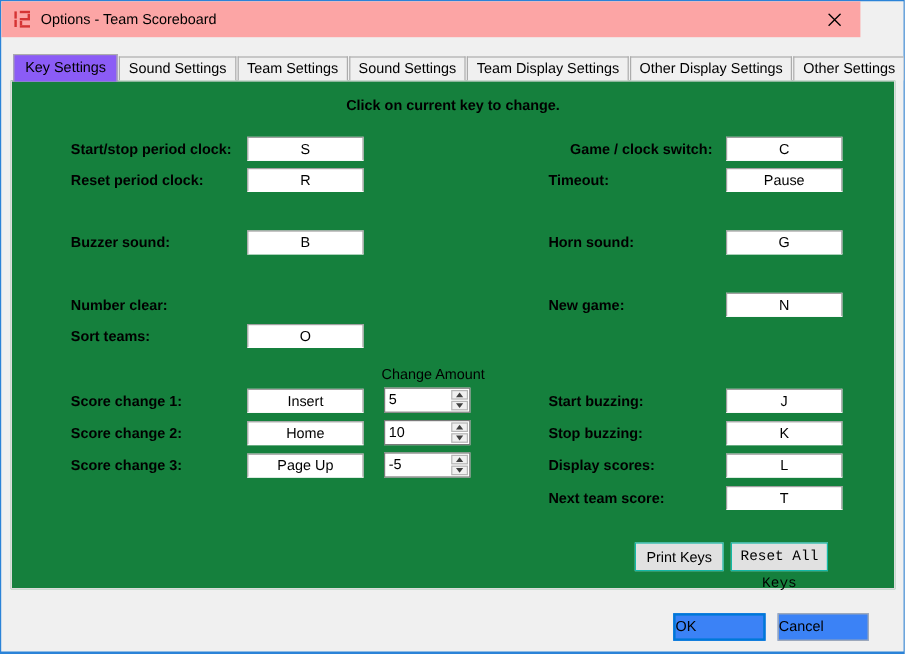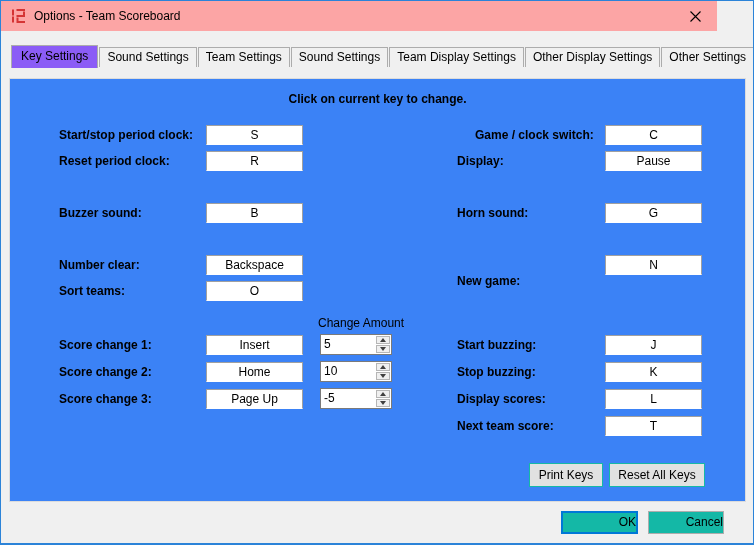--- a/index.html
+++ b/index.html
@@ -31,21 +31,21 @@
     background:#f0f0f0;
     border:1px solid #acacac; border-bottom:none;
     margin-right:1px; white-space:nowrap;
   }
   .tab.active {
     height:23px; line-height:21px; background:#8b5cf6;
     position:relative; z-index:4; margin-bottom:-1px; padding:0 9px;
   }
   .page {
     position:absolute; left:8px; top:66px; width:737px; height:424px;
-    background:#3b82f6; border:1px solid #dcdcdc; z-index:2;margin-top:11px;
+    background:#15803d; border:1px solid #dcdcdc; z-index:2;
   }
   .instruction {
     position:absolute; left:0; top:13px; width:100%;
     text-align:center; font-weight:bold;
   }
   .field-label {
     position:absolute; font-weight:bold; height:20px; line-height:20px; white-space:nowrap;
   }
   .key-field {
     position:absolute; width:97px; height:20px; line-height:19px;
@@ -67,24 +67,24 @@
     flex:1; background:#f0f0f0; border:1px solid #b6b6b6;
     display:flex; align-items:center; justify-content:center;
   }
   .tri-up { width:0; height:0; border-left:3px solid transparent; border-right:3px solid transparent; border-bottom:4px solid #404040; }
   .tri-down { width:0; height:0; border-left:3px solid transparent; border-right:3px solid transparent; border-top:4px solid #404040; }
   .btn {
     position:absolute; height:24px; background:#e1e1e1;
     border:1px solid #14b8a6; text-align:center; line-height:22px; cursor:default;
   }
   .btn-print { left:519px; top:384px; width:74px; }
-  .btn-reset { left:599px; top:384px; width:96px; }
+  .btn-reset { left:599px; top:384px; width:81px;font-family:Liberation Mono, monospace; }
   .footer-btn {
-    position:absolute; top:510px; height:23px; background:#14b8a6;
-    border:1px solid #adadad; text-align:right; line-height:21px; cursor:default;
+    position:absolute; top:510px; height:23px; background:#3b82f6;
+    border:1px solid #adadad; text-align:left; line-height:21px; cursor:default;
   }
   .btn-ok { left:560px; width:77px; border:2px solid #0078d7; line-height:19px; }
   .btn-cancel { left:647px; width:76px; }
   svg { display:block; }
 </style>
 </head>
 <body>
 
 <div class="window">
 
@@ -123,21 +123,20 @@
     <div class="col-header">Change Amount</div>
     <div class="btn btn-print">Print Keys</div>
     <div class="btn btn-reset">Reset All Keys</div>
   <div class="field-label" style="left: 49px; top: 46px;">Start/stop period clock:</div>
       <div class="key-field" style="left: 196px; top: 46px;">S</div>
       <div class="field-label" style="left: 49px; top: 72px;">Reset period clock:</div>
       <div class="key-field" style="left: 196px; top: 72px;">R</div>
       <div class="field-label" style="left: 49px; top: 124px;">Buzzer sound:</div>
       <div class="key-field" style="left: 196px; top: 124px;">B</div>
       <div class="field-label" style="left: 49px; top: 176px;">Number clear:</div>
-      <div class="key-field" style="left: 196px; top: 176px;">Backspace</div>
       <div class="field-label" style="left: 49px; top: 202px;">Sort teams:</div>
       <div class="key-field" style="left: 196px; top: 202px;">O</div>
       <div class="field-label" style="left: 49px; top: 256px;">Score change 1:</div>
       <div class="key-field" style="left: 196px; top: 256px;">Insert</div>
       <div class="spinner" style="top: 255px;">
         <div class="spin-value">5</div>
         <div class="spin-buttons">
           <div class="spin-btn">
             <div class="tri-up"></div>
           </div>
@@ -167,25 +166,25 @@
           <div class="spin-btn">
             <div class="tri-up"></div>
           </div>
           <div class="spin-btn">
             <div class="tri-down"></div>
           </div>
         </div>
       </div>
       <div class="field-label" style="left: 465px; top: 46px;">Game / clock switch:</div>
       <div class="key-field" style="left: 595px; top: 46px;">C</div>
-      <div class="field-label" style="left: 447px; top: 72px;">Display:</div>
+      <div class="field-label" style="left: 447px; top: 72px;">Timeout:</div>
       <div class="key-field" style="left: 595px; top: 72px;">Pause</div>
       <div class="field-label" style="left: 447px; top: 124px;">Horn sound:</div>
       <div class="key-field" style="left: 595px; top: 124px;">G</div>
-      <div class="field-label" style="left: 447px; top: 192px;">New game:</div>
+      <div class="field-label" style="left: 447px; top: 176px;">New game:</div>
       <div class="key-field" style="left: 595px; top: 176px;">N</div>
       <div class="field-label" style="left: 447px; top: 256px;">Start buzzing:</div>
       <div class="key-field" style="left: 595px; top: 256px;">J</div>
       <div class="field-label" style="left: 447px; top: 283px;">Stop buzzing:</div>
       <div class="key-field" style="left: 595px; top: 283px;">K</div>
       <div class="field-label" style="left: 447px; top: 310px;">Display scores:</div>
       <div class="key-field" style="left: 595px; top: 310px;">L</div>
       <div class="field-label" style="left: 447px; top: 337px;">Next team score:</div>
       <div class="key-field" style="left: 595px; top: 337px;">T</div>
     </div>

